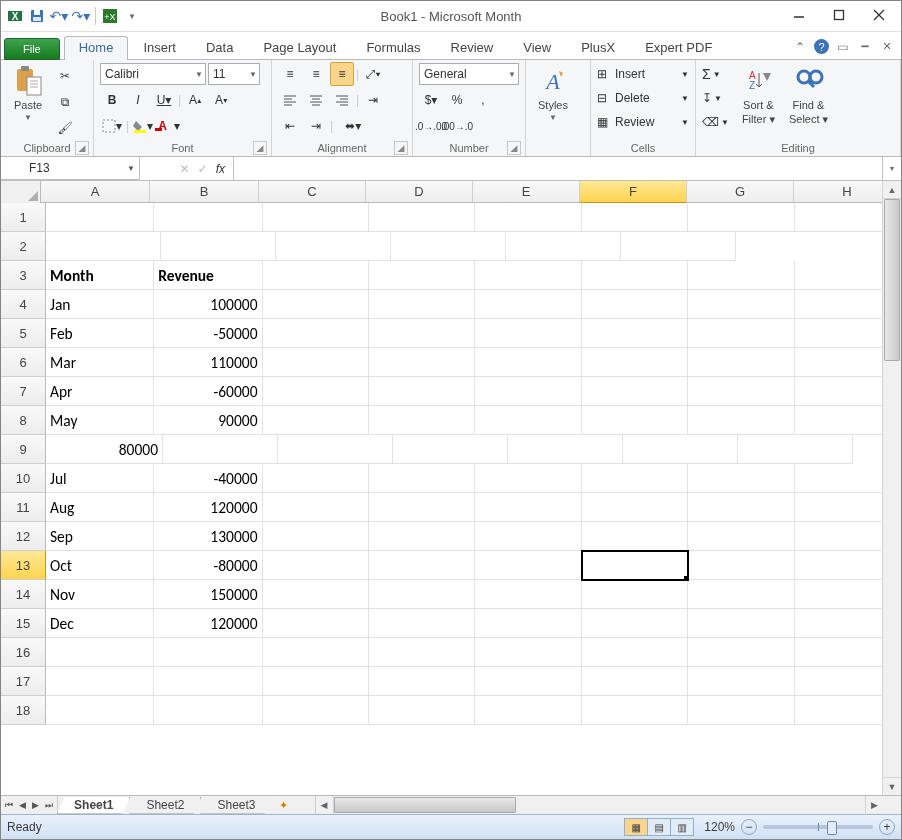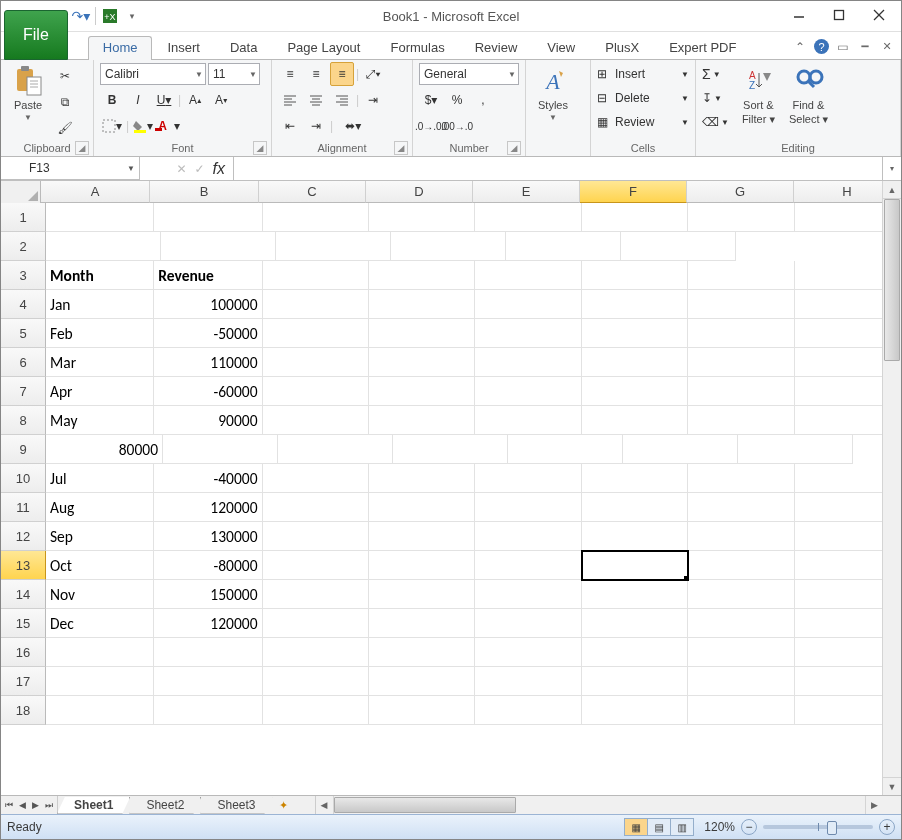--- a/index.html
+++ b/index.html
@@ -7,21 +7,21 @@
 
 .titlebar{height:30px;background:#fff;display:flex;align-items:center;position:relative;border-bottom:1px solid #e0e0e0}
 .qat{display:flex;align-items:center;gap:2px;padding-left:4px}
 .qat .ico{width:20px;height:20px;display:flex;align-items:center;justify-content:center;border-radius:2px}
 .qat .sep{width:1px;height:18px;background:#ccc;margin:0 2px}
 .win-title{position:absolute;left:0;right:0;text-align:center;font-size:13px;color:#555;pointer-events:none}
 .win-controls{position:absolute;right:2px;top:0;display:flex;gap:0}
 .win-controls div{width:40px;height:28px;display:flex;align-items:center;justify-content:center;font-size:14px}
 
 .ribbon-tabs{height:27px;display:flex;align-items:flex-end;background:#fff;padding-left:2px;position:relative}
-.file-tab{background:#217346;background:linear-gradient(#2e8b57,#1a6b3a);background:#1e7a33;background:linear-gradient(#3a9c4a,#1e7a33);color:#fff;padding:15px 18px;font-size:16px;border-radius:3px 3px 0 0;margin-right:20px;margin-left:1px;margin-bottom:-1px;border:1px solid #1a6530}
+.file-tab{background:#217346;background:linear-gradient(#2e8b57,#1a6b3a);background:#1e7a33;background:linear-gradient(#3a9c4a,#1e7a33);color:#fff;padding:4px 18px;font-size:11px;border-radius:3px 3px 0 0;margin-right:4px;margin-left:1px;margin-bottom:-1px;border:1px solid #1a6530}
 .tab{padding:3px 14px 5px;font-size:13px;color:#444;cursor:default;border:1px solid transparent;border-bottom:none;position:relative;top:1px}
 .tab.active{background:#f5f6f7;border-color:#b9b9b9;border-radius:3px 3px 0 0;color:#3a6ba5}
 .rt-icons{position:absolute;right:6px;top:4px;display:flex;gap:6px;align-items:center;color:#6a6a6a;font-size:12px}
 .rt-icons span{width:16px;text-align:center}
 
 .ribbon{height:96px;background:#f5f6f7;border-top:1px solid #b9b9b9;border-bottom:1px solid #b9b9b9;display:flex}
 .group{border-right:1px solid #d4d4d4;display:flex;flex-direction:column;padding:2px 6px 0}
 .group-body{flex:1;display:flex;gap:4px;align-items:flex-start}
 .group-label{height:17px;font-size:11px;color:#666;text-align:center;display:flex;justify-content:center;align-items:center;gap:6px;position:relative}
 .dlaunch{position:absolute;right:-2px;bottom:1px;font-size:9px;color:#888;border:1px solid #c7c7c7;width:12px;height:12px;display:flex;align-items:center;justify-content:center;line-height:1}
@@ -31,21 +31,21 @@
 .sbtn.active{background:#fbd58b;border-color:#d6a23a}
 .row{display:flex;gap:2px;align-items:center;height:24px}
 .col{display:flex;flex-direction:column;gap:0}
 .combo{height:20px;border:1px solid #abadb3;background:#fff;display:flex;align-items:center;padding:0 2px 0 4px;font-size:12px}
 .combo .dd{margin-left:auto;font-size:8px;color:#666}
 
 .fbar{height:23px;border-bottom:1px solid #bfbfbf;display:flex;align-items:stretch;background:#fff}
 .namebox{width:110px;border:1px solid #bfbfbf;border-top:none;border-left:none;display:flex;align-items:center;padding-left:28px;font-size:12px;position:relative;background:#fff}
 .namebox .dd{position:absolute;right:4px;font-size:8px;color:#555}
 .fbar-mid{width:85px;border-right:1px solid #bfbfbf;display:flex;align-items:center;justify-content:flex-end;gap:8px;padding-right:8px}
-.fx{font-style:italic;font-size:16px}
+.fx{font-style:italic;font-size:12px}
 .formula-input{flex:1;padding-left:6px;display:flex;align-items:center}
 .fbar-dd{width:18px;border-left:1px solid #bfbfbf;display:flex;align-items:center;justify-content:center;font-size:8px;color:#666}
 
 .grid-wrapper{flex:1;display:flex;flex-direction:column;overflow:hidden;position:relative}
 .selectall{width:44px;height:22px;border-right:1px solid #bababa;border-bottom:1px solid #bababa;background:#f0f0f0;position:relative}
 .selectall::after{content:"";position:absolute;right:2px;bottom:2px;border:5px solid transparent;border-right-color:#b0b0b0;border-bottom-color:#b0b0b0}
 .col-headers{display:flex;height:22px}
 .ch{border-right:1px solid #d0d0d0;border-bottom:1px solid #bababa;background:linear-gradient(#f9f9f9,#ededed);display:flex;align-items:center;justify-content:center;font-size:13px;color:#444}
 .ch.sel{background:linear-gradient(#ffe794,#ffd44f);border-bottom-color:#c8951a}
 .grid-body{flex:1;overflow:hidden;position:relative}
@@ -112,21 +112,21 @@
       <div class="ico" style="color:#3b73b9;font-size:14px">↷▾</div>
       <div class="sep"></div>
       <div class="ico">
           <svg width="14" height="14">
             <rect width="14" height="14" fill="#2a7a2a"></rect>
             <text x="7" y="11" font-size="9" fill="#fff" text-anchor="middle">+X</text>
           </svg>
         </div>
       <div class="ico" style="font-size:9px;color:#666">▾</div>
     </div>
-    <div class="win-title">Book1  -  Microsoft Excel</div>
+    <div class="win-title">Book1  -  Microsoft Month</div>
     <div class="win-controls">
       <div>
           <svg width="12" height="12">
             <line x1="1" y1="8" x2="11" y2="8" stroke="#333" stroke-width="1.5"></line>
           </svg>
         </div>
       <div>
           <svg width="12" height="12">
             <rect x="1.5" y="1.5" width="9" height="9" fill="none" stroke="#333" stroke-width="1.3"></rect>
           </svg>

